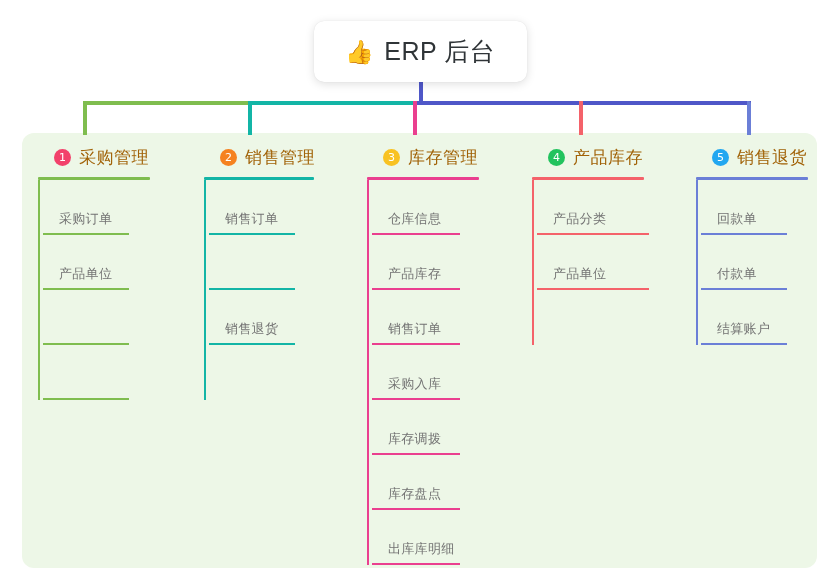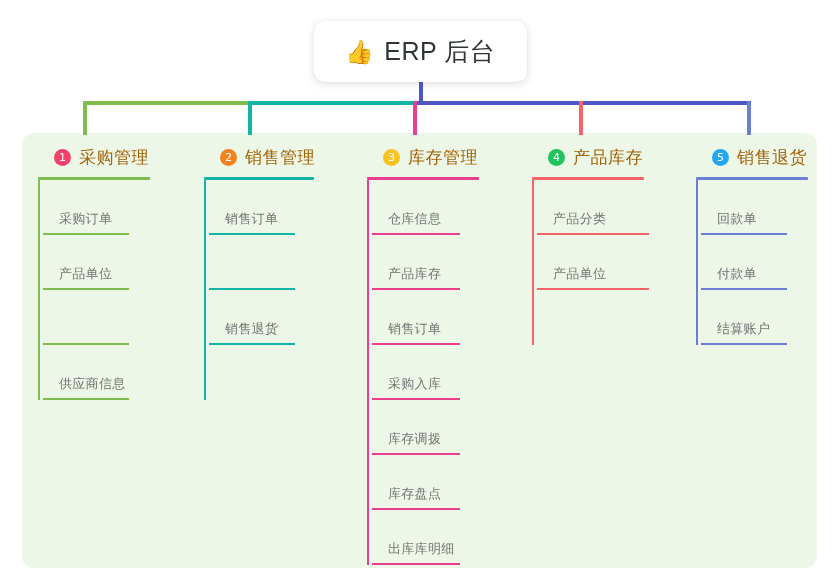--- a/index.html
+++ b/index.html
@@ -199,21 +199,20 @@
             <div class="item-rule" style="width: 86px; background: rgb(127, 189, 79);"></div>
           </div>
           <div class="item">
             <div class="item-label">产品单位</div>
             <div class="item-rule" style="width: 86px; background: rgb(127, 189, 79);"></div>
           </div>
           <div class="item">
             <div class="item-rule" style="width: 86px; background: rgb(127, 189, 79);"></div>
           </div>
           <div class="item">
-            <div class="item-label">供应商信息</div>
             <div class="item-rule" style="width: 86px; background: rgb(127, 189, 79);"></div>
           </div>
         </div>
       </div>
       <div class="column" style="left: 204px; width: 148px;">
         <div class="col-head">
           <span class="badge" style="background: rgb(245, 130, 32);">2</span>
           <span class="col-title">销售管理</span>
         </div>
         <div class="col-rule" style="width: 110px; background: rgb(19, 181, 166);"></div>

